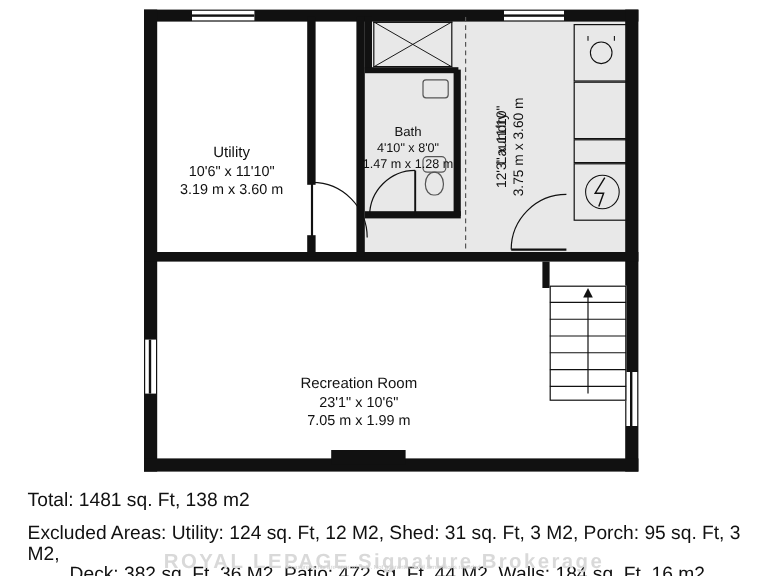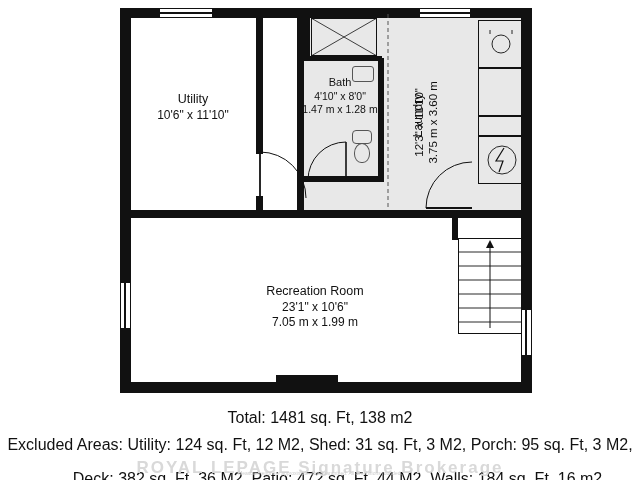--- a/index.html
+++ b/index.html
@@ -23,42 +23,42 @@
   .outline-thin{position:absolute;border:1px solid #555;box-sizing:border-box;}
 
   
   .label{
     position:absolute;
     text-align:center;
     color:#111111;
     line-height:1.25;
     white-space:nowrap;
   }
-  .label .name{font-size:12.5px;}
+  .label .name{font-size:12.5px;margin-top:28px;}
   .label .dim{font-size:12px;}
   .label.small .name{font-size:11px;}
   .label.small .dim{font-size:10.5px;}
 
   .vlabel{
     position:absolute;
     transform-origin:center center;
     text-align:center;
     color:#111111;
     white-space:nowrap;
     line-height:1.25;
   }
   .vlabel .name{font-size:12px;}
   .vlabel .dim{font-size:11.5px;}
 
   
   .footer{
     position:absolute;
     left:0;right:0;
-    text-align:center;
     color:#111111;
+    padding-left:23px;
   }
   .watermark{
     position:absolute;left:0;right:0;
     text-align:center;
     font-size:17px;
     font-weight:bold;
     letter-spacing:2px;
     color:#d9d9d9;
   }
   .watermark2{
@@ -165,37 +165,38 @@
     <line x1="0" y1="84" x2="64" y2="84" stroke="#111" stroke-width="0.9"></line>
     <line x1="32" y1="90" x2="32" y2="4" stroke="#111" stroke-width="1"></line>
     <polygon points="32,2 28,10 36,10" fill="#111"></polygon>
   </svg>
 
   <div class="wall" style="left:452px;top:218px;width:6px;height:22px;"></div>
 
   <div class="label" style="left:130px;top:92px;width:126px;">
     <div class="name">Utility</div>
     <div class="dim">10'6" x 11'10"</div>
+    <div class="dim">3.19 m x 3.60 m</div>
   </div>
 
   <div class="label small" style="left:292px;top:76px;width:96px;">
     <div class="name">Bath</div>
     <div class="dim">4'10" x 8'0"</div>
     <div class="dim">1.47 m x 1.28 m</div>
   </div>
 
   <div class="vlabel" style="left:338px;top:108px;width:160px;transform:rotate(-90deg);">
     <div class="name">Laundry</div>
   </div>
   <div class="vlabel" style="left:346px;top:108px;width:160px;transform:rotate(-90deg);">
     <div class="dim">12'3" x 11'10"</div>
     <div class="dim">3.75 m x 3.60 m</div>
   </div>
 
-  <div class="label" style="left:190px;top:284px;width:250px;">
+  <div class="label" style="left:174px;top:284px;width:250px;">
     <div class="name">Recreation Room</div>
     <div class="dim">23'1" x 10'6"</div>
     <div class="dim">7.05 m x 1.99 m</div>
   </div>
 
   <div class="footer total" style="top:409px;">Total: 1481 sq. Ft, 138 m2</div>
   <div class="footer line" style="top:436px;">Excluded Areas: Utility: 124 sq. Ft, 12 M2, Shed: 31 sq. Ft, 3 M2, Porch: 95 sq. Ft, 3 M2,</div>
   <div class="footer line" style="top:470px;margin-left:35px;">Deck: 382 sq. Ft, 36 M2, Patio: 472 sq. Ft, 44 M2, Walls: 184 sq. Ft, 16 m2</div>
 
   <div class="watermark" style="top:458px;">ROYAL LEPAGE Signature Brokerage</div>

